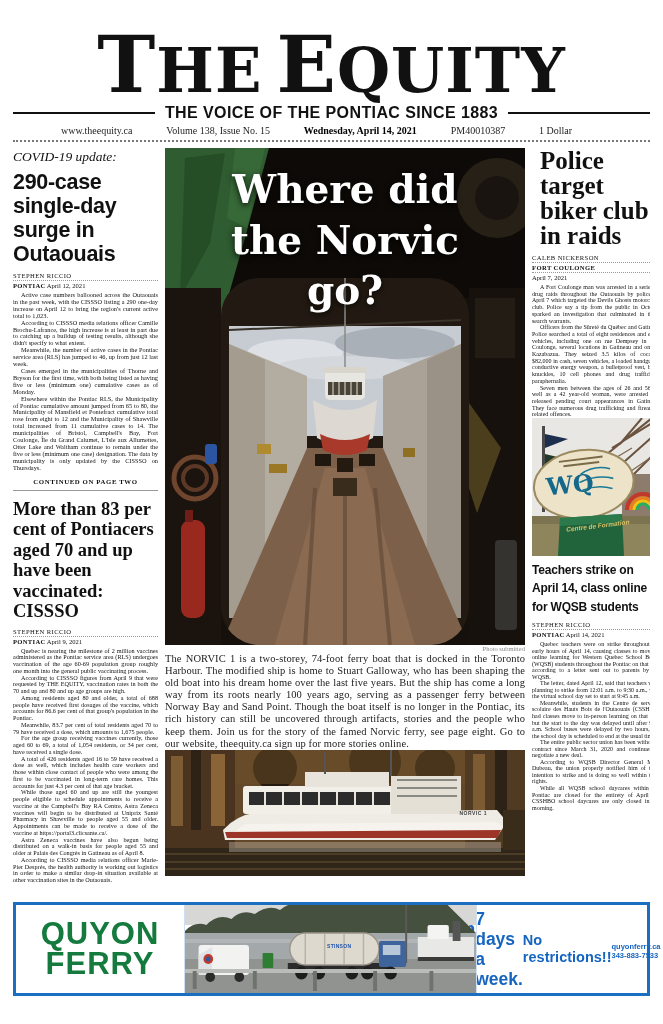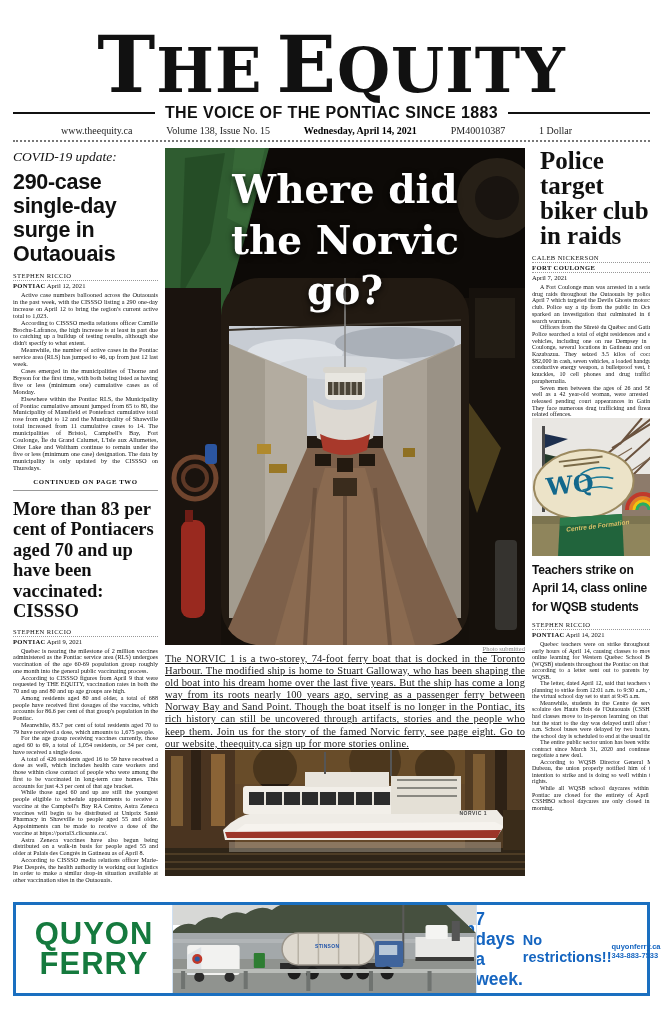--- a/index.html
+++ b/index.html
@@ -18,21 +18,21 @@
   .tagline{font-family:"Liberation Sans",sans-serif;font-weight:bold;font-size:16px;
            letter-spacing:.4px;white-space:nowrap;}
   .infobar{display:flex;justify-content:space-between;align-items:baseline;
            font-size:10px;color:#222;margin:3px 0 4px;padding-left:48px;padding-right:78px;}
   .infobar .bold{font-weight:bold;color:#000;}
   .dotted-rule{border-bottom:2px dotted #777;margin-bottom:6px;}
 
   
   .cols{display:flex;gap:7px;height:747px;overflow:hidden;}
   .col-left{width:145px;flex:none;}
-  .col-center{width:360px;flex:none;text-decoration:underline;}
+  .col-center{width:360px;flex:none;}
   .col-right{width:128px;flex:none;}
 
   
   .kicker{font-style:italic;font-size:13.5px;margin:1px 0 5px;}
   .hl-sans{font-family:"Liberation Sans",sans-serif;font-weight:bold;font-size:21.5px;
            line-height:24px;letter-spacing:-.3px;margin:0 0 6px;}
   .hl-serif{font-family:"Liberation Serif",serif;font-weight:bold;font-size:25px;
             line-height:25px;margin:0 8px 6px;}
   .hl-serif2{font-family:"Liberation Serif",serif;font-weight:bold;font-size:18.5px;
              line-height:20.5px;margin:8px 0 6px;}
@@ -66,21 +66,21 @@
 
   
   .wq-photo{position:relative;width:128px;height:138px;margin:3px 0 4px;overflow:hidden;}
   .wq-logo{position:absolute;left:14px;top:52px;font-family:"DejaVu Serif",serif;font-weight:bold;
       font-size:24px;color:#13688c;transform:rotate(-6deg);}
   .wq-post-text{position:absolute;left:34px;top:104px;font-family:"Liberation Sans",sans-serif;
       font-size:6.5px;font-style:italic;font-weight:bold;color:#d9c26a;transform:rotate(-7deg);white-space:nowrap;}
 
   
   .ad{display:flex;align-items:stretch;border:3px solid #1a6fc0;height:88px;margin-top:7px;background:#fff;}
-  .ad-brand{width:156px;display:flex;flex-direction:column;justify-content:center;align-items:center;}
+  .ad-brand{width:168px;display:flex;flex-direction:column;justify-content:center;align-items:center;}
   .ad-brand div{font-family:"Liberation Sans",sans-serif;font-weight:bold;font-size:31px;
       line-height:.98;letter-spacing:1px;color:#157a3e;}
   .ad-photo{flex:1;position:relative;overflow:hidden;border-left:1px solid #cfe0f2;border-right:1px solid #cfe0f2;}
   .truck-label{position:absolute;left:142px;top:38px;font-family:"Liberation Sans",sans-serif;
       font-size:5px;font-weight:bold;color:#2255aa;letter-spacing:.3px;}
   .ad-right{width:170px;display:flex;justify-content:center;align-items:center;}
   .ad-right .o1,.ad-right .o2{font-family:"Liberation Sans",sans-serif;font-weight:bold;
       font-size:17.5px;line-height:1.15;color:#1565c0;}
   .ad-right .o3{font-family:"Liberation Sans",sans-serif;font-weight:bold;font-size:14.5px;
       line-height:1.2;color:#1565c0;}

